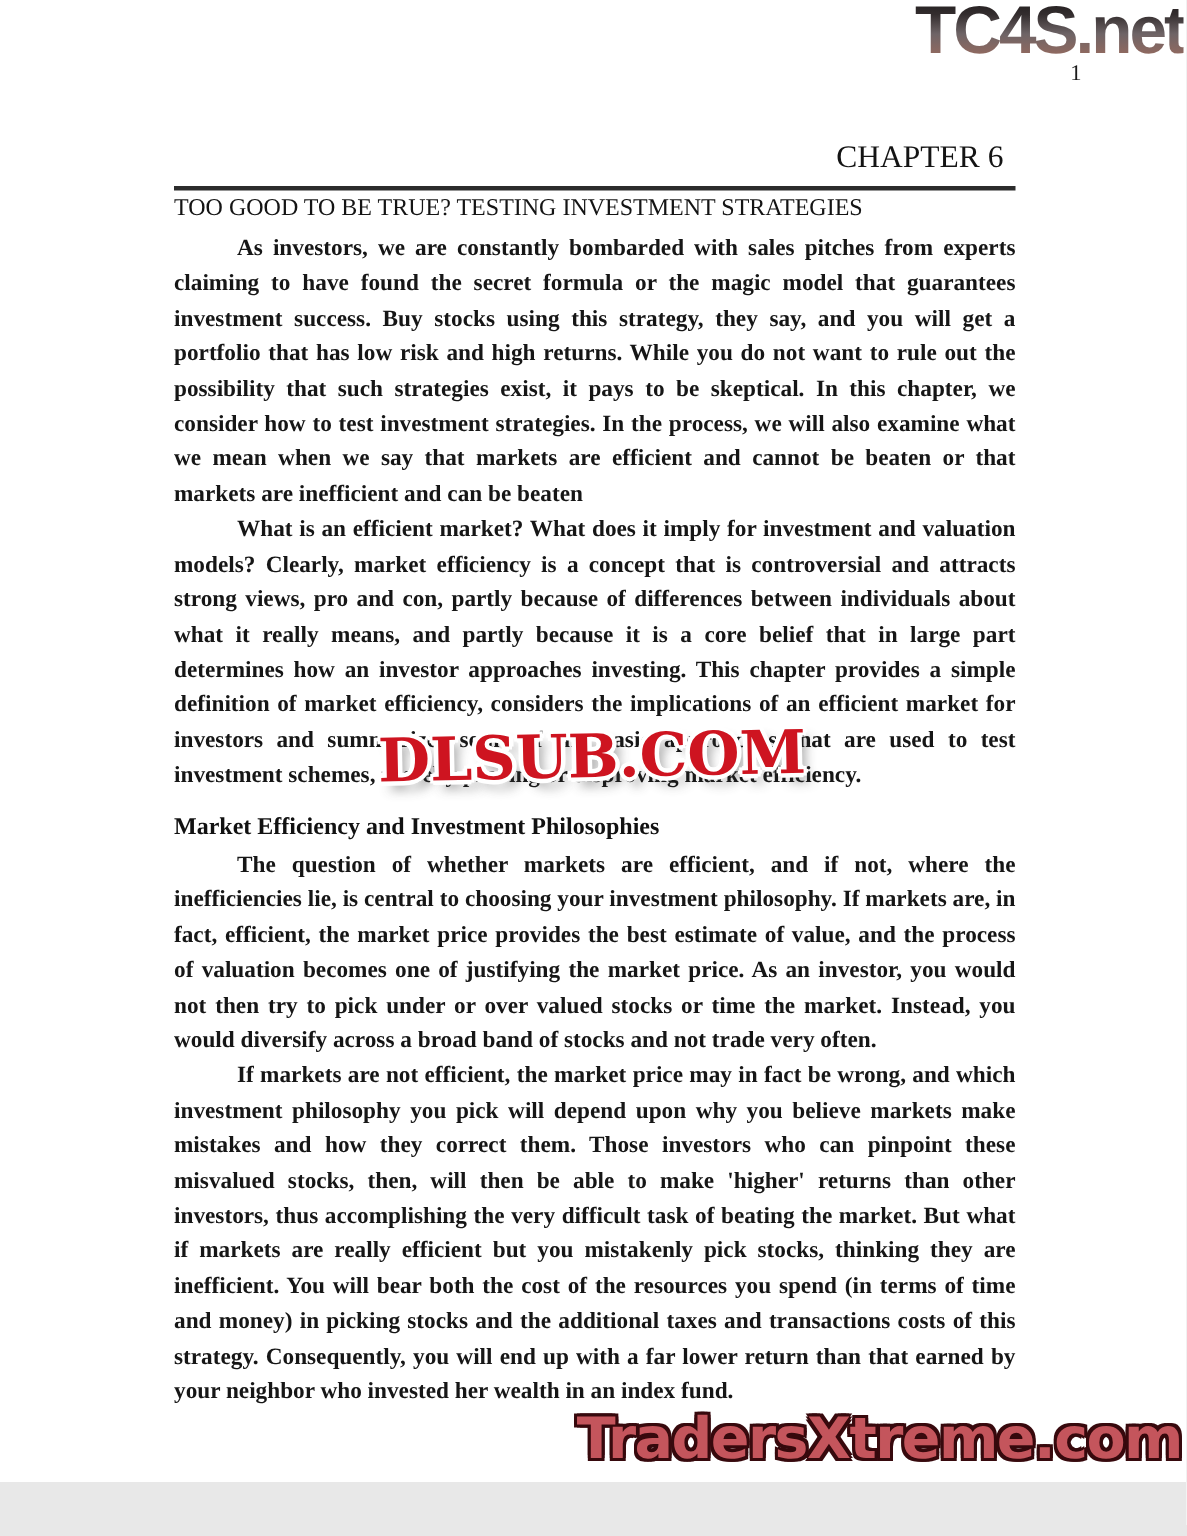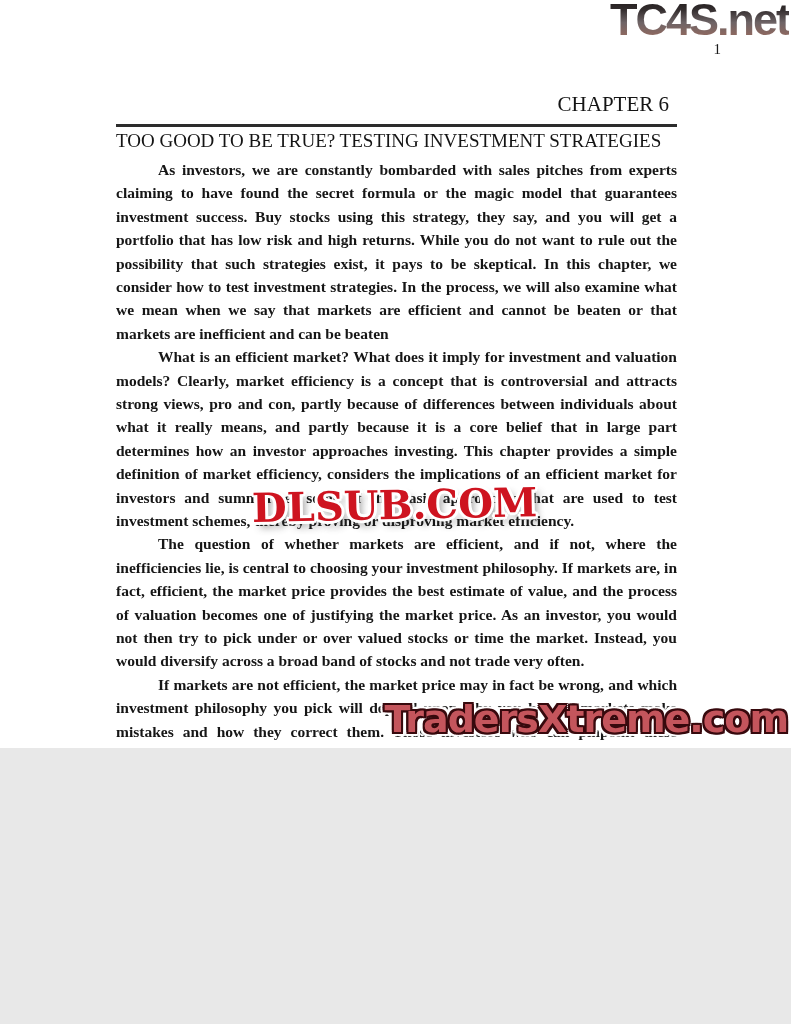--- a/index.html
+++ b/index.html
@@ -2,21 +2,21 @@
 <html><head>
 <meta charset="utf-8">
 <style>
   * { margin: 0; padding: 0; box-sizing: border-box; }
   html, body { background: #e8e8e8; }
   body { font-family: "Liberation Serif", serif; }
 
   .page {
     position: relative;
     width: 791px;
-    height: 748px;
+    height: 988px;
     background: #ffffff;
     overflow: hidden;
     margin: 0 auto;
   }
 
   
   .brand-logo {
     position: absolute;
     top: -6px;
     right: 2px;
@@ -61,21 +61,21 @@
     margin-bottom: 7px;
     color: #141414;
   }
 
   .rule {
     border-top: 3px solid #2c2c2c;
     height: 0;
   }
 
   .title {
-    font-size: 19px;
+    font-size: 16px;
     font-weight: 400;
     line-height: 1.3;
     margin: 2px 0 4px 0;
     text-align: left;
     color: #141414;
     white-space: nowrap;
   }
 
   .content p {
     text-indent: 42px;
@@ -146,20 +146,21 @@
     <div class="chapter">CHAPTER 6</div>
 
     <div class="rule"></div>
 
     <h1 class="title">TOO GOOD TO BE TRUE? TESTING INVESTMENT STRATEGIES</h1>
 
     <p>As investors, we are constantly bombarded with sales pitches from experts claiming to have found the secret formula or the magic model that guarantees investment success. Buy stocks using this strategy, they say, and you will get a portfolio that has low risk and high returns. While you do not want to rule out the possibility that such strategies exist, it pays to be skeptical. In this chapter, we consider how to test investment strategies. In the process, we will also examine what we mean when we say that markets are efficient and cannot be beaten or that markets are inefficient and can be beaten</p>
 
     <p>What is an efficient market? What does it imply for investment and valuation models? Clearly, market efficiency is a concept that is controversial and attracts strong views, pro and con, partly because of differences between individuals about what it really means, and partly because it is a core belief that in large part determines how an investor approaches investing. This chapter provides a simple definition of market efficiency, considers the implications of an efficient market for investors and summarizes some of the basic approaches that are used to test investment schemes, thereby proving or disproving market efficiency.</p>
 
+    <h2 class="section-heading">Market Efficiency and Investment Philosophies</h2>
 
     <p>The question of whether markets are efficient, and if not, where the inefficiencies lie, is central to choosing your investment philosophy. If markets are, in fact, efficient, the market price provides the best estimate of value, and the process of valuation becomes one of justifying the market price. As an investor, you would not then try to pick under or over valued stocks or time the market. Instead, you would diversify across a broad band of stocks and not trade very often.</p>
 
     <p>If markets are not efficient, the market price may in fact be wrong, and which investment philosophy you pick will depend upon why you believe markets make mistakes and how they correct them. Those investors who can pinpoint these misvalued stocks, then, will then be able to make 'higher' returns than other investors, thus accomplishing the very difficult task of beating the market. But what if markets are really efficient but you mistakenly pick stocks, thinking they are inefficient. You will bear both the cost of the resources you spend (in terms of time and money) in picking stocks and the additional taxes and transactions costs of this strategy. Consequently, you will end up with a far lower return than that earned by your neighbor who invested her wealth in an index fund.</p>
 
   </div>
 
   <div class="watermark">DLSUB.COM</div>
 
   <div class="footer-logo">TradersXtreme.com</div>

